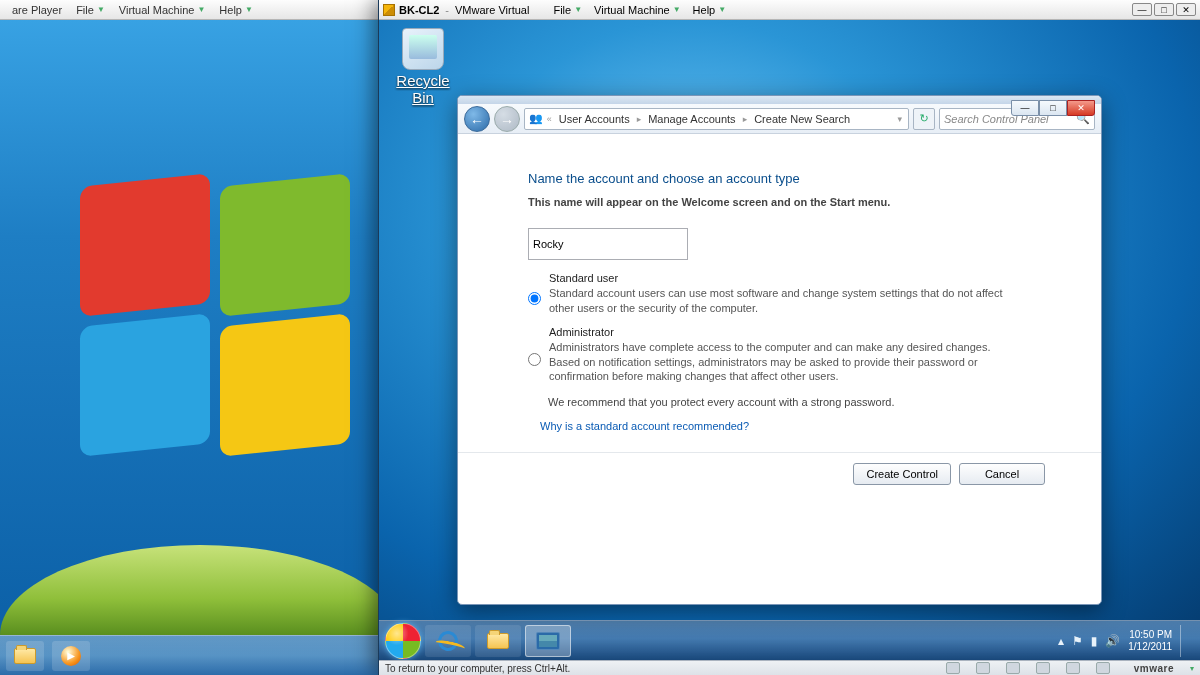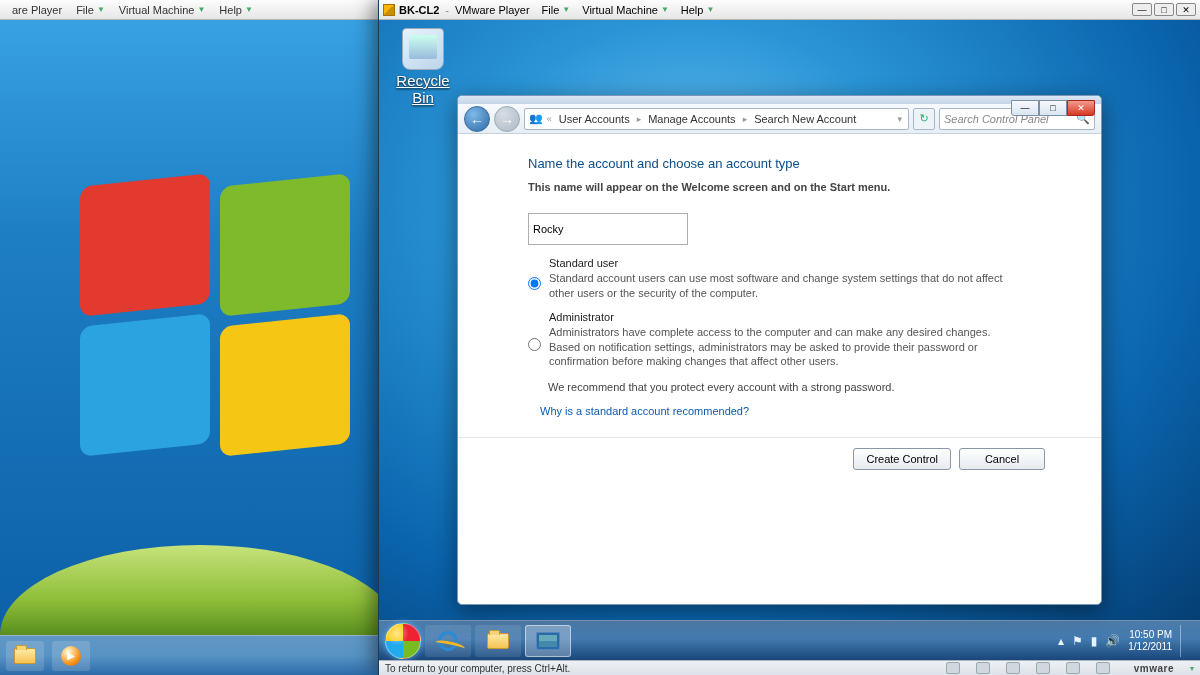--- a/index.html
+++ b/index.html
@@ -48,21 +48,21 @@
   .vm-window {
     position: absolute; left: 378px; top: 0; right: 0; bottom: 0;
     background: #0f4f8d;
     box-shadow: -4px 0 20px rgba(0,0,0,.5);
     border-left: 1px solid #1a3a5a;
   }
   .vm-titlebar {
     height: 20px;
     background: linear-gradient(#fdfdfd,#e6e6e6);
     border-bottom:1px solid #b5b5b5;
-    display:flex; align-items:center; font-size:11px; padding:0 4px; gap:0;
+    display:flex; align-items:center; font-size:11px; padding:0 4px; gap:12px;
   }
   .vm-titlebar .title { display:flex; align-items:center; gap:4px;}
   .vm-titlebar .sep { color:#888; margin:0 2px;}
   .vm-titlebar .menus { display:flex; gap:0; margin-left:6px;}
   .vm-titlebar .mi { padding:2px 6px; display:flex; align-items:center; gap:3px;}
   .vm-titlebar .spacer{flex:1;}
   .winbtns { display:flex; gap:2px; }
   .winbtns .b { width:20px; height:13px; border:1px solid #888; background:#eee; font-size:9px;
     display:flex;align-items:center;justify-content:center; border-radius:2px;}
   .dd { font-size:8px; color:#4a6;}
@@ -114,21 +114,21 @@
   }
   .addr .chev{color:#999;font-size:9px;margin:0 2px;}
   .addr .seg{padding:1px 3px;}
   .addr .end{margin-left:auto;display:flex;align-items:center;gap:4px;}
   .refbtn{width:22px;height:22px;border:1px solid #a8b5c4;background:#eef3f8;border-radius:2px;
     display:flex;align-items:center;justify-content:center;font-size:11px;color:#2a6;}
   .search { width:156px;height:22px;border:1px solid #a8b5c4;background:#fff;border-radius:2px;
     display:flex;align-items:center;padding:0 4px;font-size:11px;color:#888;font-style:italic;}
   .search .mag{margin-left:auto;color:#2a6aa8;font-style:normal;}
 
-  .cp-body { padding:22px 40px 0 70px; font-size:11px; color:#333; }
+  .cp-body { padding:37px 40px 0 70px; font-size:11px; color:#333; }
   .cp-body h1 { font-size:13px; font-weight:400; color:#0a4e8c; margin-bottom:10px;}
   .cp-body .sub { color:#444; margin-bottom:20px;font-weight:bold;}
   .acct-input { width:160px; height:32px; border:1px solid #abadb3; padding:1px 4px;
     font-size:11px; margin-bottom:10px; display:block; outline:none;}
   .opt { display:flex; gap:8px; padding:2px 0 0 0;}
   .opt input[type=radio]{margin-top:1px;}
   .opt .txt { }
   .opt .txt .olabel{color:#222;}
   .opt .txt .odesc{color:#555; padding:2px 0 8px 0; max-width:470px; line-height:1.35;}
   .rec { color:#444; margin:4px 0 12px 20px;}
@@ -229,21 +229,21 @@
       </div>
   </div>
 
   <div class="vm-window">
 
     <div class="vm-titlebar">
       <span class="title">
         <span class="vmcube"></span>
         <b>BK-CL2</b>
         <span class="sep">-</span>
-        <span>VMware Player</span>
+        <span>VMware Virtual</span>
       </span>
       <span class="menus">
         <span class="mi">
           <span>File</span>
             <span class="dd">▼</span>
           </span>
         <span class="mi">
           <span>Virtual Machine</span>
             <span class="dd">▼</span>
           </span>
@@ -282,21 +282,21 @@
             <span>→</span>
             </div>
 
           <div class="addr">
             <span>👥</span>
             <span class="chev">«</span>
             <span class="seg">User Accounts</span>
             <span class="chev">▸</span>
             <span class="seg">Manage Accounts</span>
             <span class="chev">▸</span>
-            <span class="seg">Search New Account</span>
+            <span class="seg">Create New Search</span>
             <span class="end">
               <span class="chev">▾</span>
             </span>
           </div>
           <div class="refbtn">
             <span>↻</span>
             </div>
 
           <div class="search">
             <span>Search Control Panel</span>

